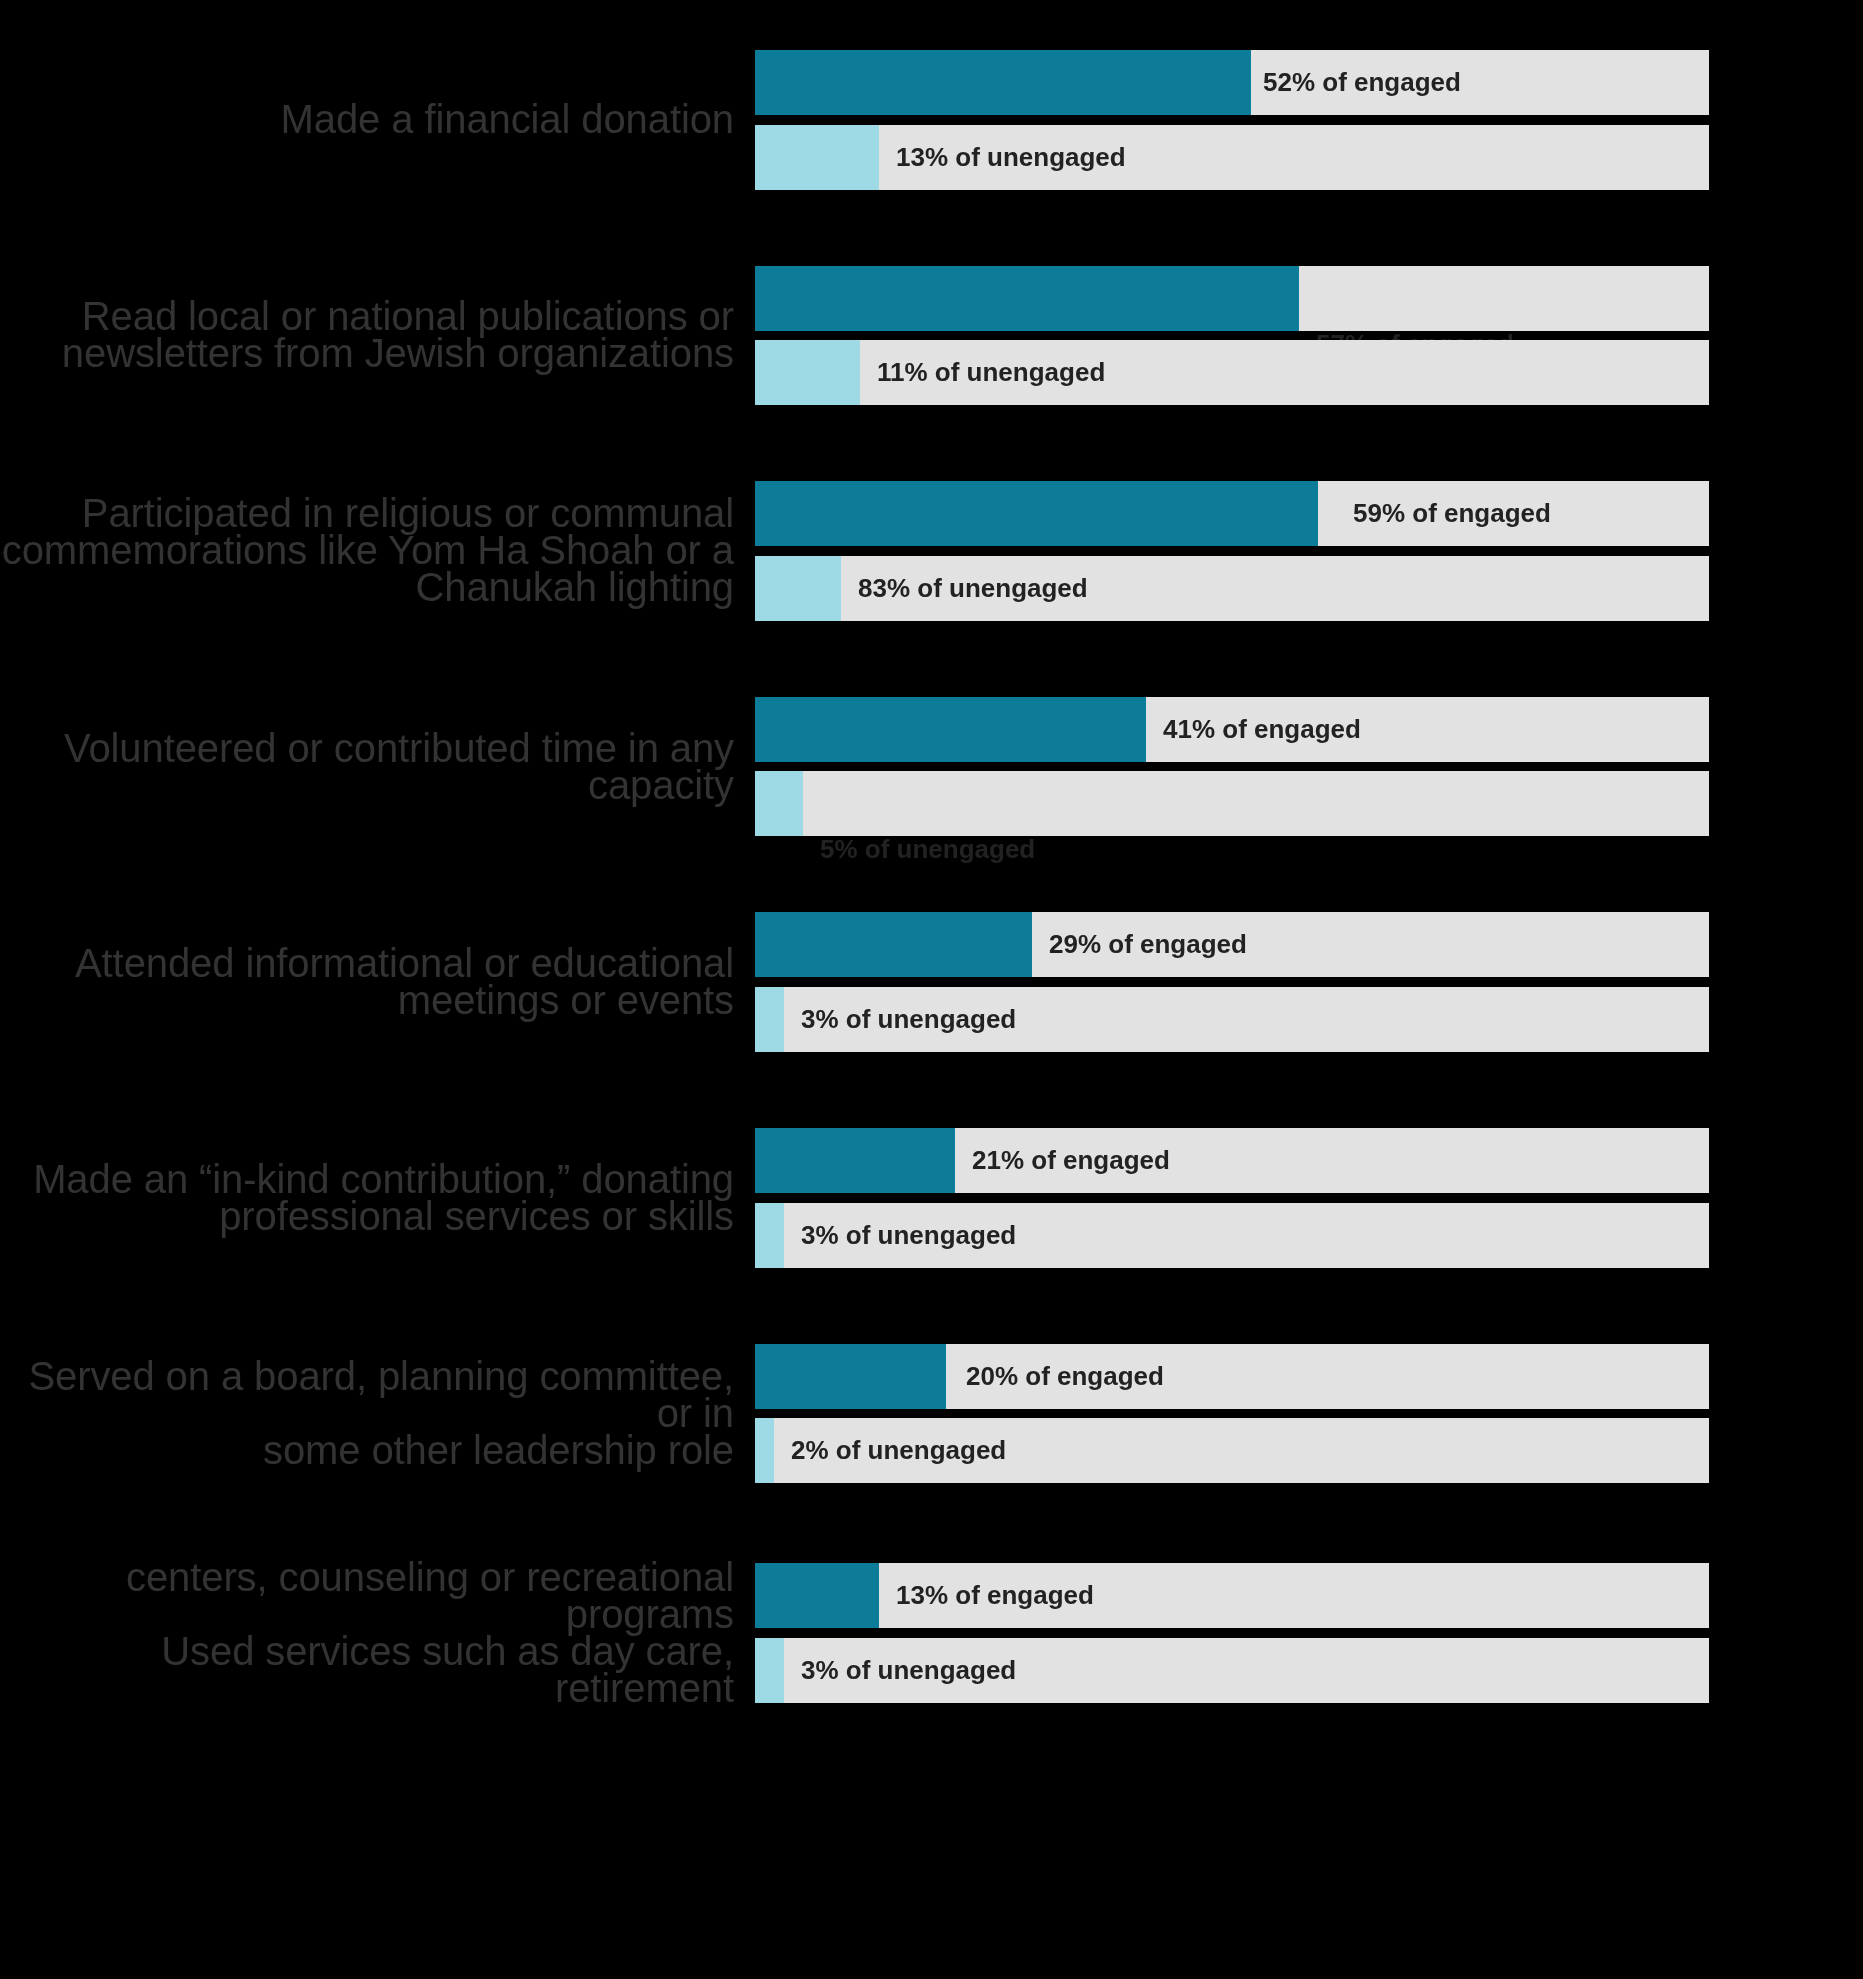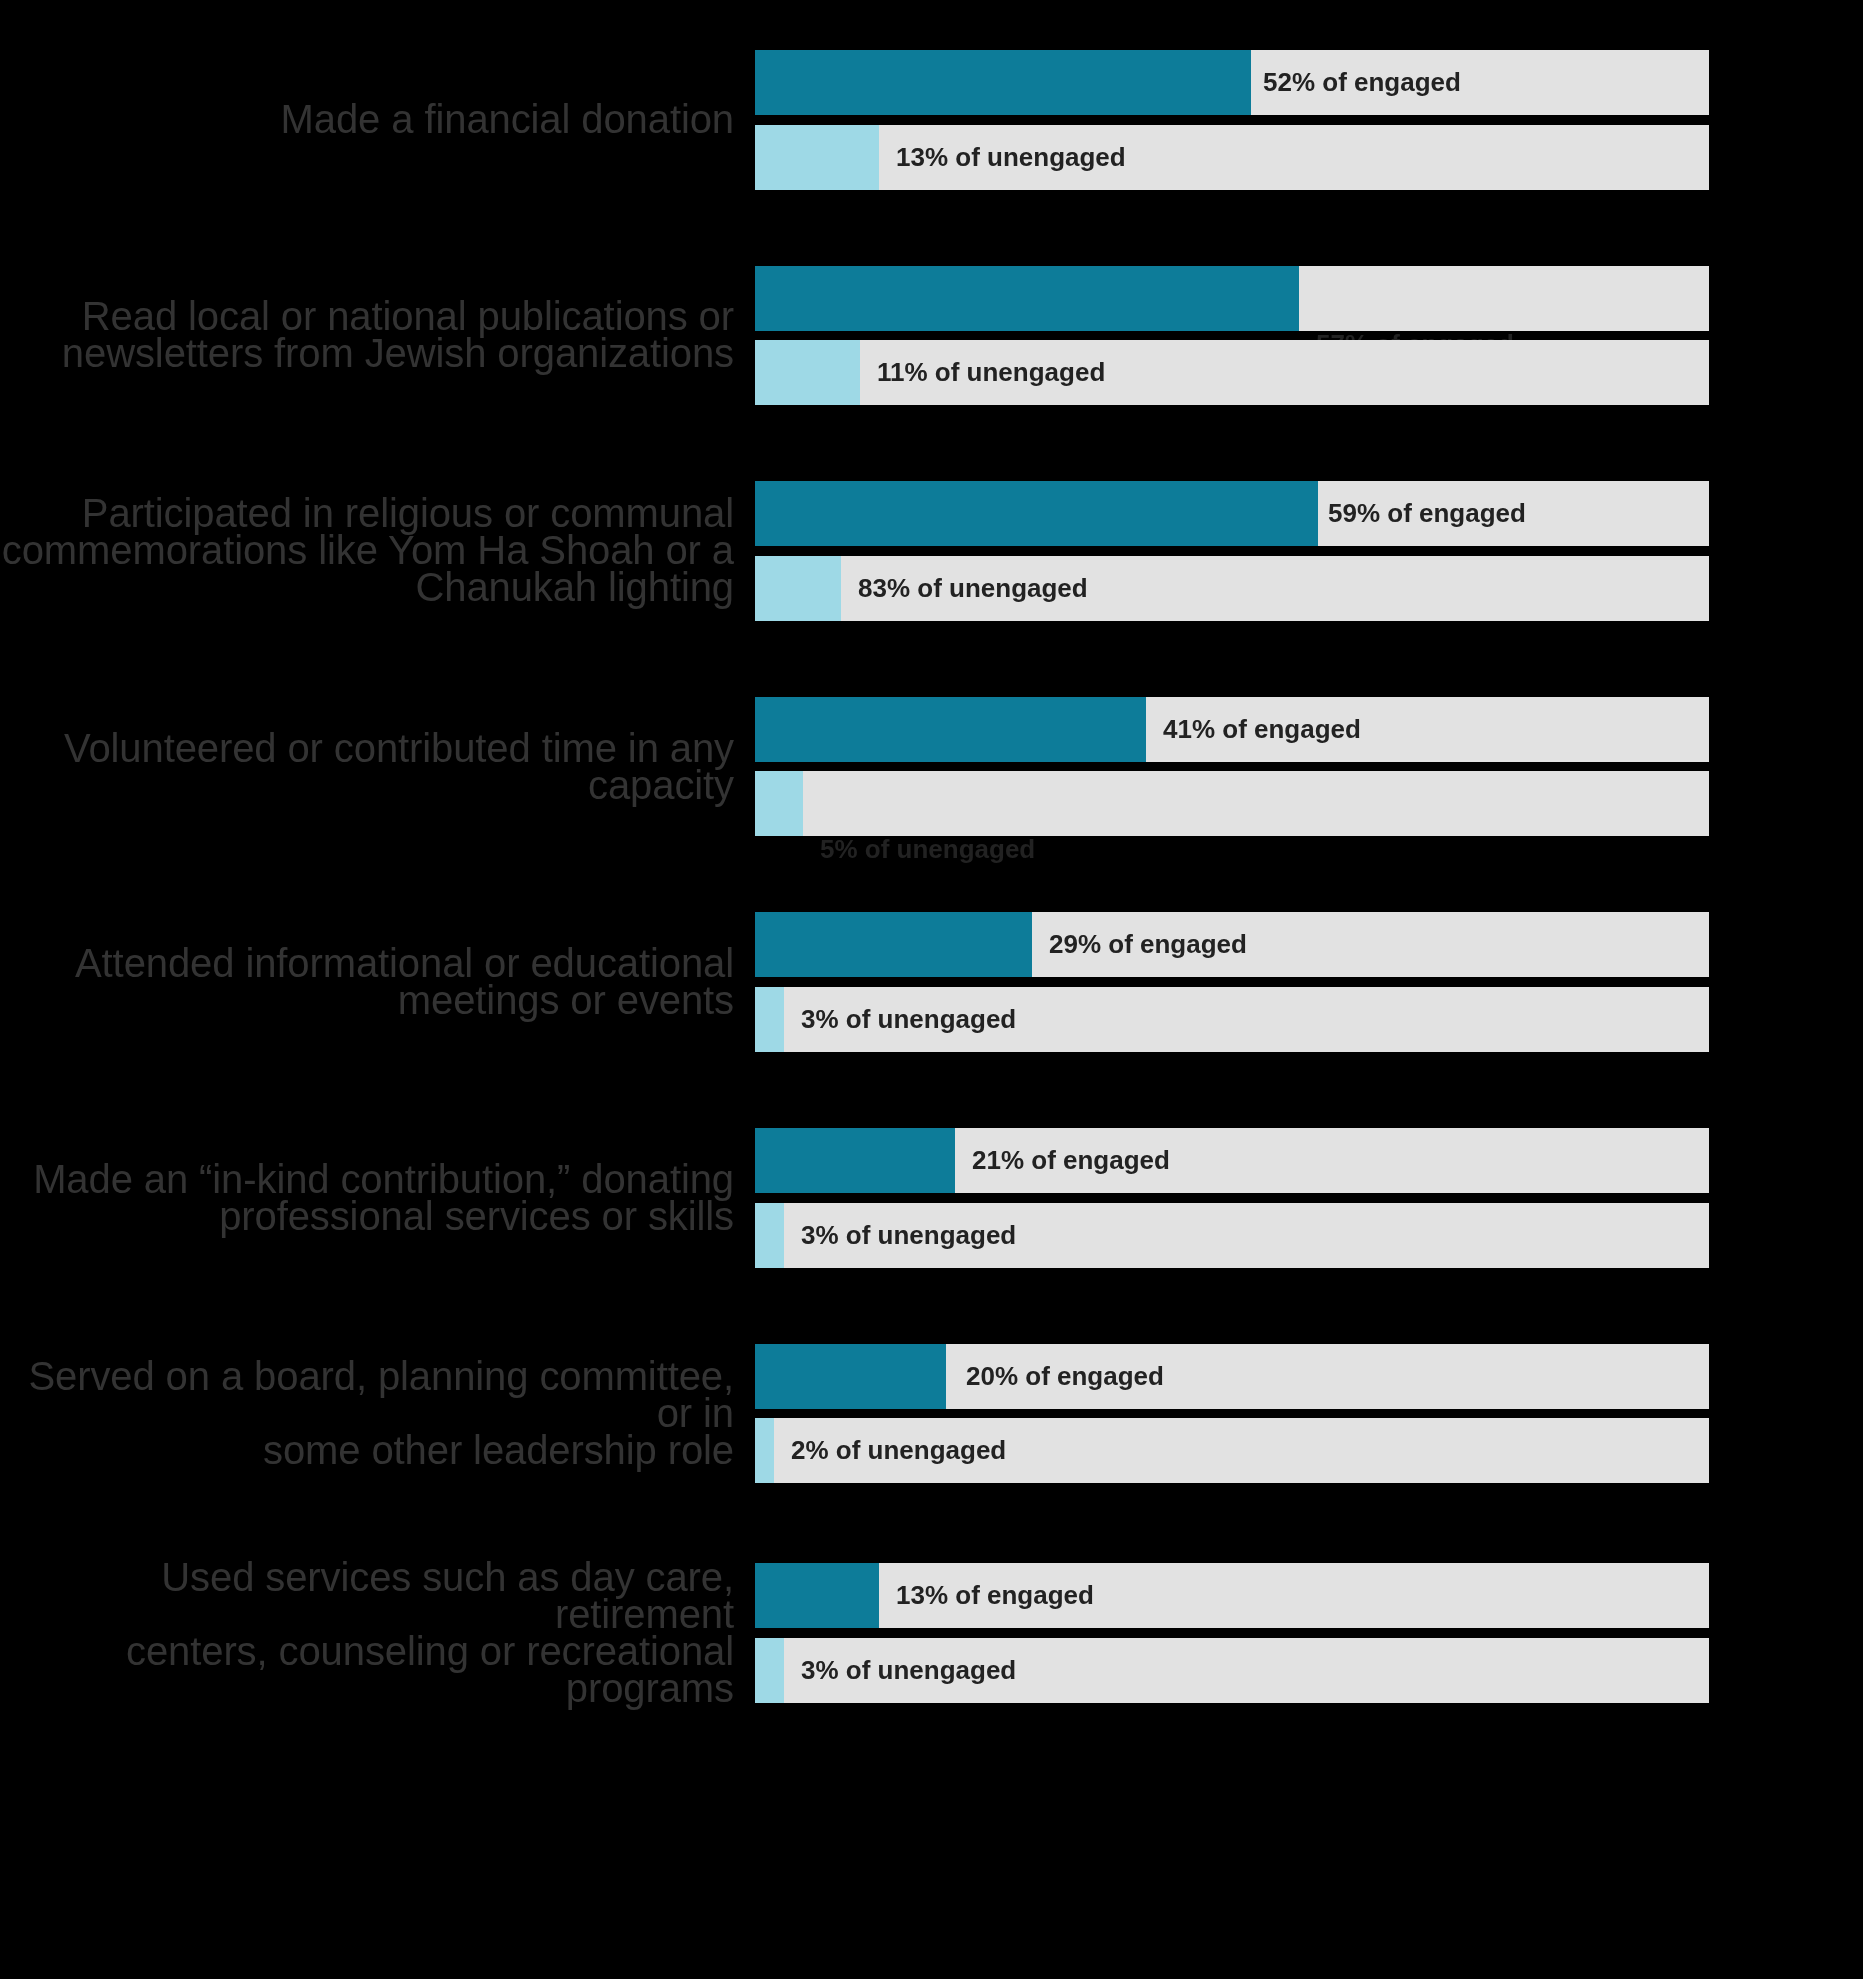--- a/index.html
+++ b/index.html
@@ -120,21 +120,21 @@
     </div>
     <div class="group">
       <div class="cat-label">
         <div>Participated in religious or communal</div>
         <div>commemorations like Yom Ha Shoah or a</div>
         <div>Chanukah lighting</div>
       </div>
       <div class="bars">
         <div class="row">
           <div class="fill engaged" style="width: 563px;"></div>
-          <div class="value-text" style="left: 557px; padding-left: 16px;">59% of engaged</div>
+          <div class="value-text" style="left: 582px; padding-left: 16px;">59% of engaged</div>
         </div>
         <div class="row">
           <div class="fill unengaged" style="width: 86px;"></div>
           <div class="value-text" style="left: 86px;">83% of unengaged</div>
         </div>
       </div>
     </div>
     <div class="group">
       <div class="cat-label">
         <div>Volunteered or contributed time in any</div>
@@ -194,22 +194,22 @@
           <div class="value-text" style="left: 194px;">20% of engaged</div>
         </div>
         <div class="row">
           <div class="fill unengaged" style="width: 19px;"></div>
           <div class="value-text" style="left: 19px;">2% of unengaged</div>
         </div>
       </div>
     </div>
     <div class="group">
       <div class="cat-label">
+        <div>centers, counseling or recreational programs</div>
         <div>Used services such as day care, retirement</div>
-        <div>centers, counseling or recreational programs</div>
       </div>
       <div class="bars">
         <div class="row">
           <div class="fill engaged" style="width: 124px;"></div>
           <div class="value-text" style="left: 124px;">13% of engaged</div>
         </div>
         <div class="row">
           <div class="fill unengaged" style="width: 29px;"></div>
           <div class="value-text" style="left: 29px;">3% of unengaged</div>
         </div>

